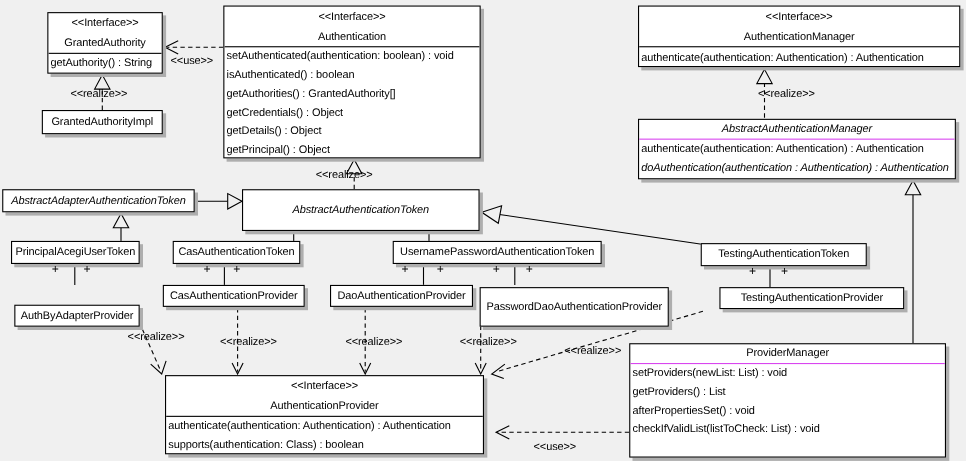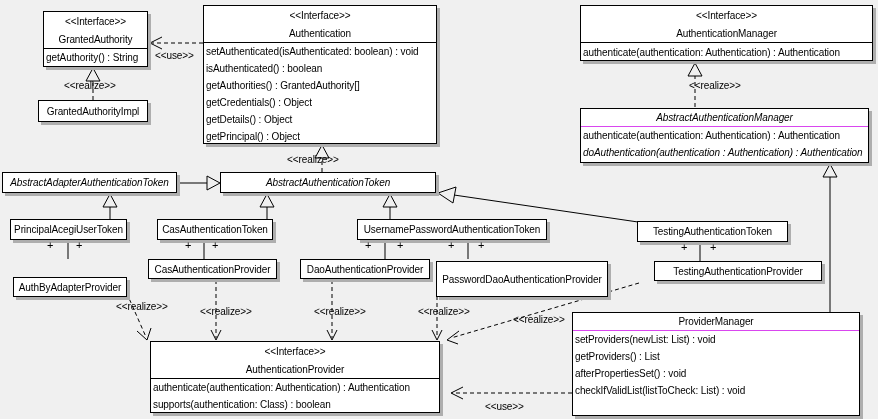--- a/index.html
+++ b/index.html
@@ -126,21 +126,21 @@
 
 <div class="uml-box" style="left:38px;top:100px;width:110px;height:22px">
   <div class="name-only">GrantedAuthorityImpl</div>
 </div>
 
 <div class="uml-box" style="left:203px;top:5px;width:234px;height:139px">
   <div class="hdr2">
     <div class="line">&lt;&lt;Interface&gt;&gt;</div>
     <div class="line">Authentication</div>
   </div>
-  <div class="m">setAuthenticated(isAuthenticated: boolean) : void</div>
+  <div class="m">setAuthenticated(authentication: boolean) : void</div>
   <div class="m">isAuthenticated() : boolean</div>
   <div class="m">getAuthorities() : GrantedAuthority[]</div>
   <div class="m">getCredentials() : Object</div>
   <div class="m">getDetails() : Object</div>
   <div class="m">getPrincipal() : Object</div>
 </div>
 
 <div class="uml-box" style="left:580px;top:5px;width:293px;height:56px">
   <div class="hdr2">
     <div class="line">&lt;&lt;Interface&gt;&gt;</div>
@@ -152,21 +152,21 @@
 <div class="uml-box" style="left:580px;top:108px;width:289px;height:55px">
   <div class="hdr1 it">AbstractAuthenticationManager</div>
   <div class="m">authenticate(authentication: Authentication) : Authentication</div>
   <div class="m it">doAuthentication(authentication : Authentication) : Authentication</div>
 </div>
 
 <div class="uml-box" style="left:2px;top:172px;width:175px;height:21px">
   <div class="name-only it">AbstractAdapterAuthenticationToken</div>
 </div>
 
-<div class="uml-box" style="left:220px;top:172px;width:216px;height:21px">
+<div class="uml-box" style="left:220px;top:172px;width:216px;height:38px">
   <div class="name-only it">AbstractAuthenticationToken</div>
 </div>
 
 <div class="uml-box" style="left:10px;top:219px;width:117px;height:21px">
   <div class="name-only">PrincipalAcegiUserToken</div>
 </div>
 
 <div class="uml-box" style="left:157px;top:219px;width:116px;height:21px">
   <div class="name-only">CasAuthenticationToken</div>
 </div>

